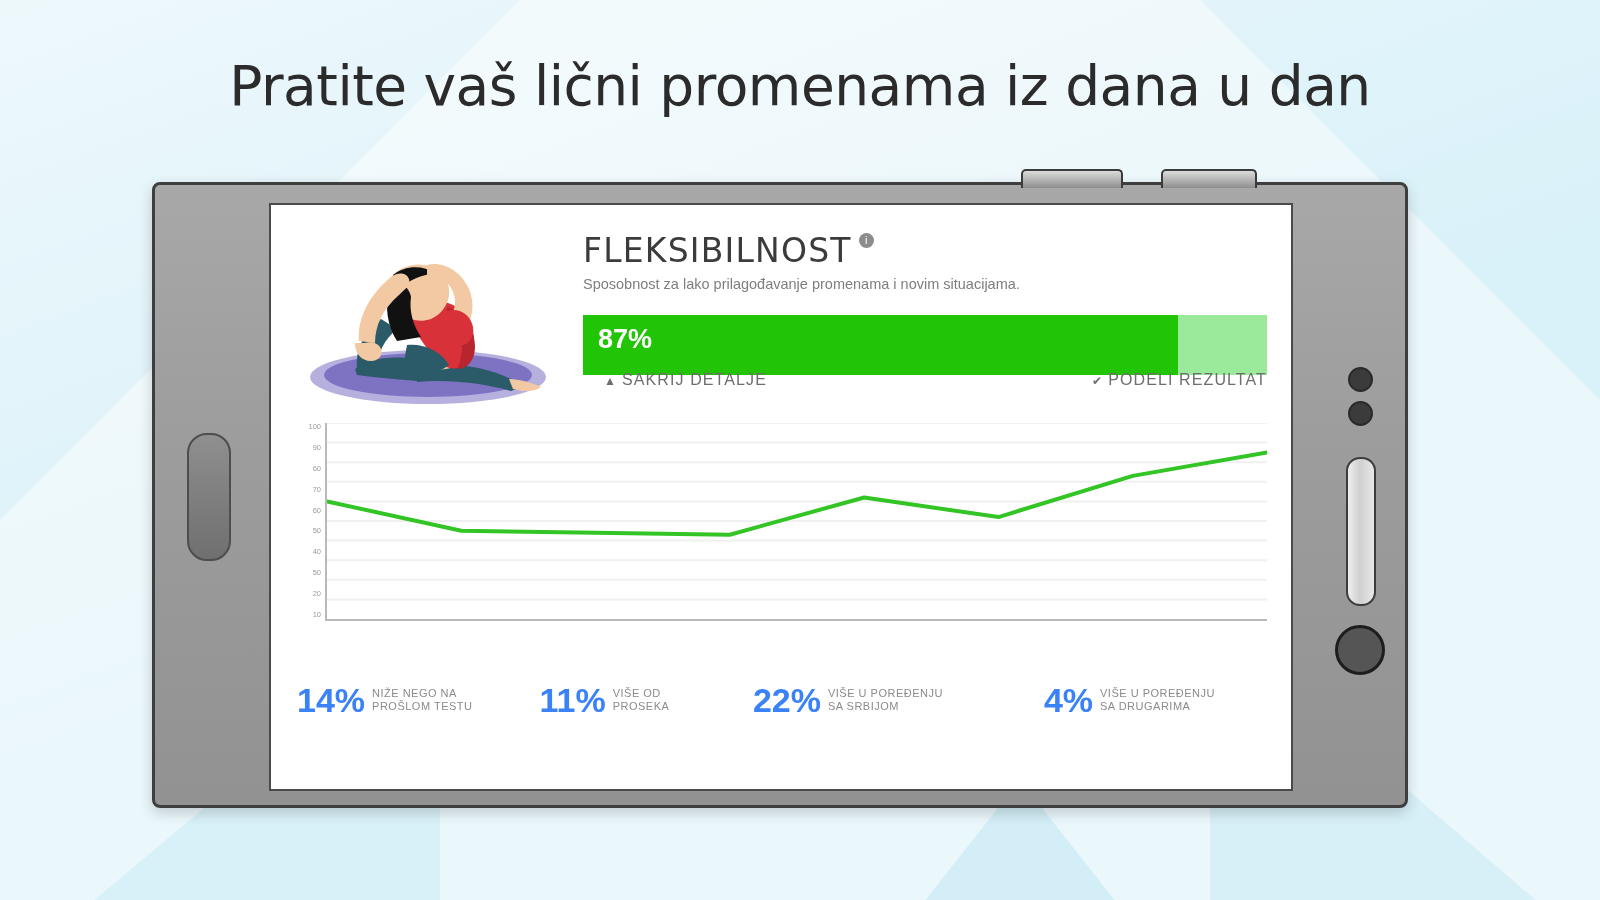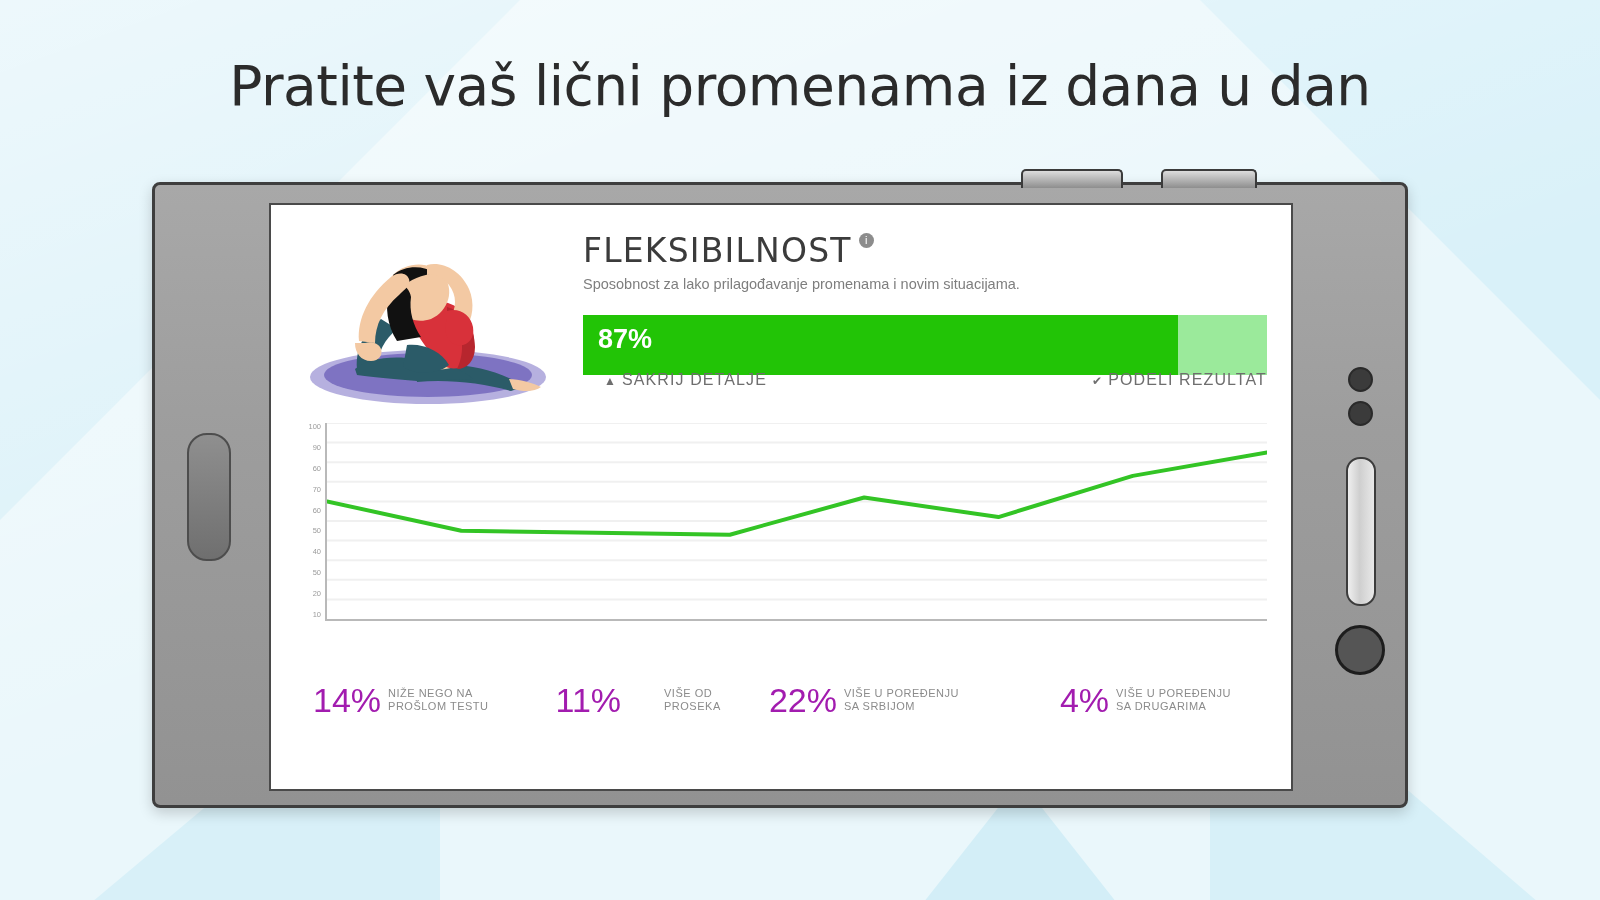--- a/index.html
+++ b/index.html
@@ -209,23 +209,22 @@
     background: #1fc400; color: #ffffff; padding: 3px 9px;
     top: -3px; font-weight: bold;
   }
 
   
   #stats-row {
     position: absolute; left: 26px; top: 478px; right: 24px; height: 58px;
   }
   .stat { position: absolute; top: 0; display: flex; align-items: center; }
   .stat-value {
-    font-size: 34px; font-weight: normal; color: #a21caf; margin-right: 7px;
+    font-size: 34px; font-weight: bold; color: #3b82f6; margin-right: 7px;
     line-height: 34px;
-    margin-left: 16px;
   }
   .stat-text { font-size: 11px; line-height: 13px; color: #8b8b8b; letter-spacing: .5px; }
 </style>
 </head>
 <body>
 
 <div id="stage">
 
   <div class="bg-shape" id="bg-tri-left"></div>
   <div class="bg-shape" id="bg-tri-bottomleft"></div>
@@ -331,21 +330,21 @@
 
 
         <div id="stats-row">
             <div class="stat" style="left: 0%;">
               <div class="stat-value">14%</div>
               <div class="stat-text">
                 <div>NIŽE NEGO NA</div>
                 <div>PROŠLOM TESTU</div>
               </div>
             </div>
-            <div class="stat" style="left: 25%; gap: 36px;">
+            <div class="stat" style="left: 25%;">
               <div class="stat-value">11%</div>
               <div class="stat-text">
                 <div>VIŠE OD</div>
                 <div>PROSEKA</div>
               </div>
             </div>
             <div class="stat" style="left: 47%;">
               <div class="stat-value">22%</div>
               <div class="stat-text">
                 <div>VIŠE U POREĐENJU</div>

